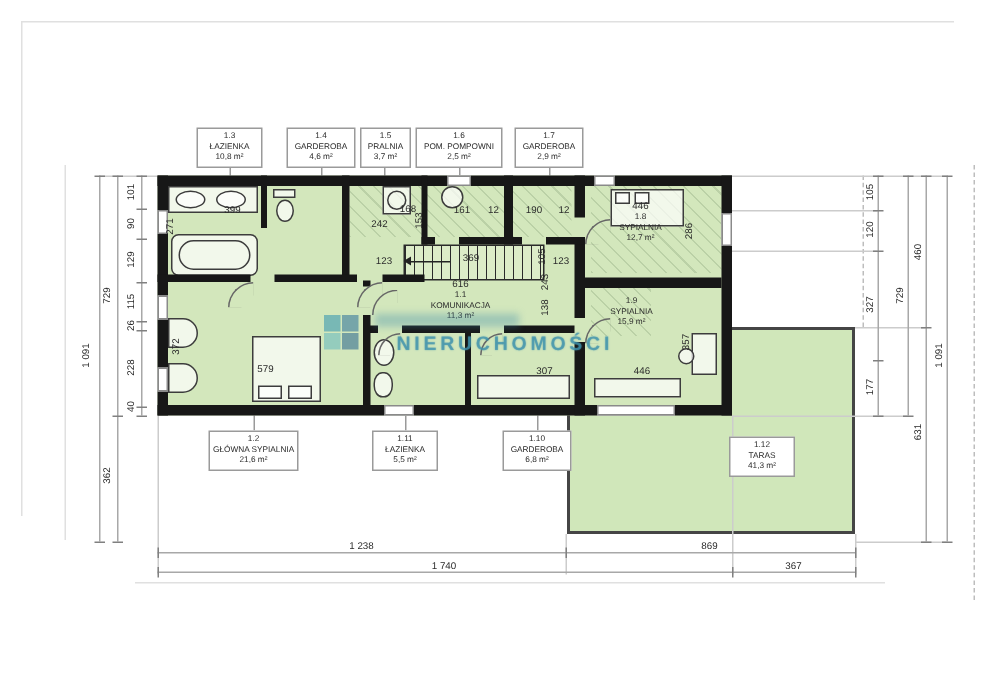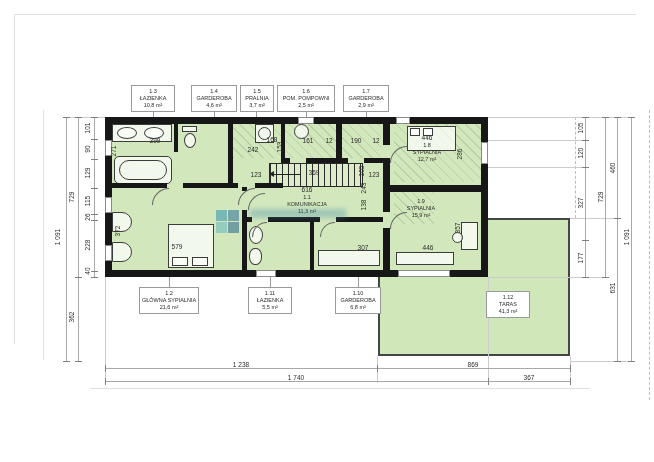--- a/index.html
+++ b/index.html
@@ -309,14 +309,15 @@
   <div class="ext" style="left:488px;top:277px;width:117px;height:1px"></div>
   <div class="ext" style="left:570px;top:218px;width:47px;height:1px"></div>
   <div class="ext" style="left:570px;top:361px;width:61px;height:1px"></div>
   <div class="ext" style="left:66px;top:117px;width:39px;height:1px"></div>
 
   <div class="wm-sq" style="left:216px;top:210px;background:rgba(45,145,175,.55)"></div>
   <div class="wm-sq" style="left:228px;top:210px;background:rgba(25,100,150,.5)"></div>
   <div class="wm-sq" style="left:216px;top:222px;background:rgba(70,170,190,.45)"></div>
   <div class="wm-sq" style="left:228px;top:222px;background:rgba(20,85,135,.5)"></div>
   <div class="wm-blur"></div>
+  <div class="wm-text">NIERUCHOMOŚCI</div>
 
 </div>
 
 </body></html>

